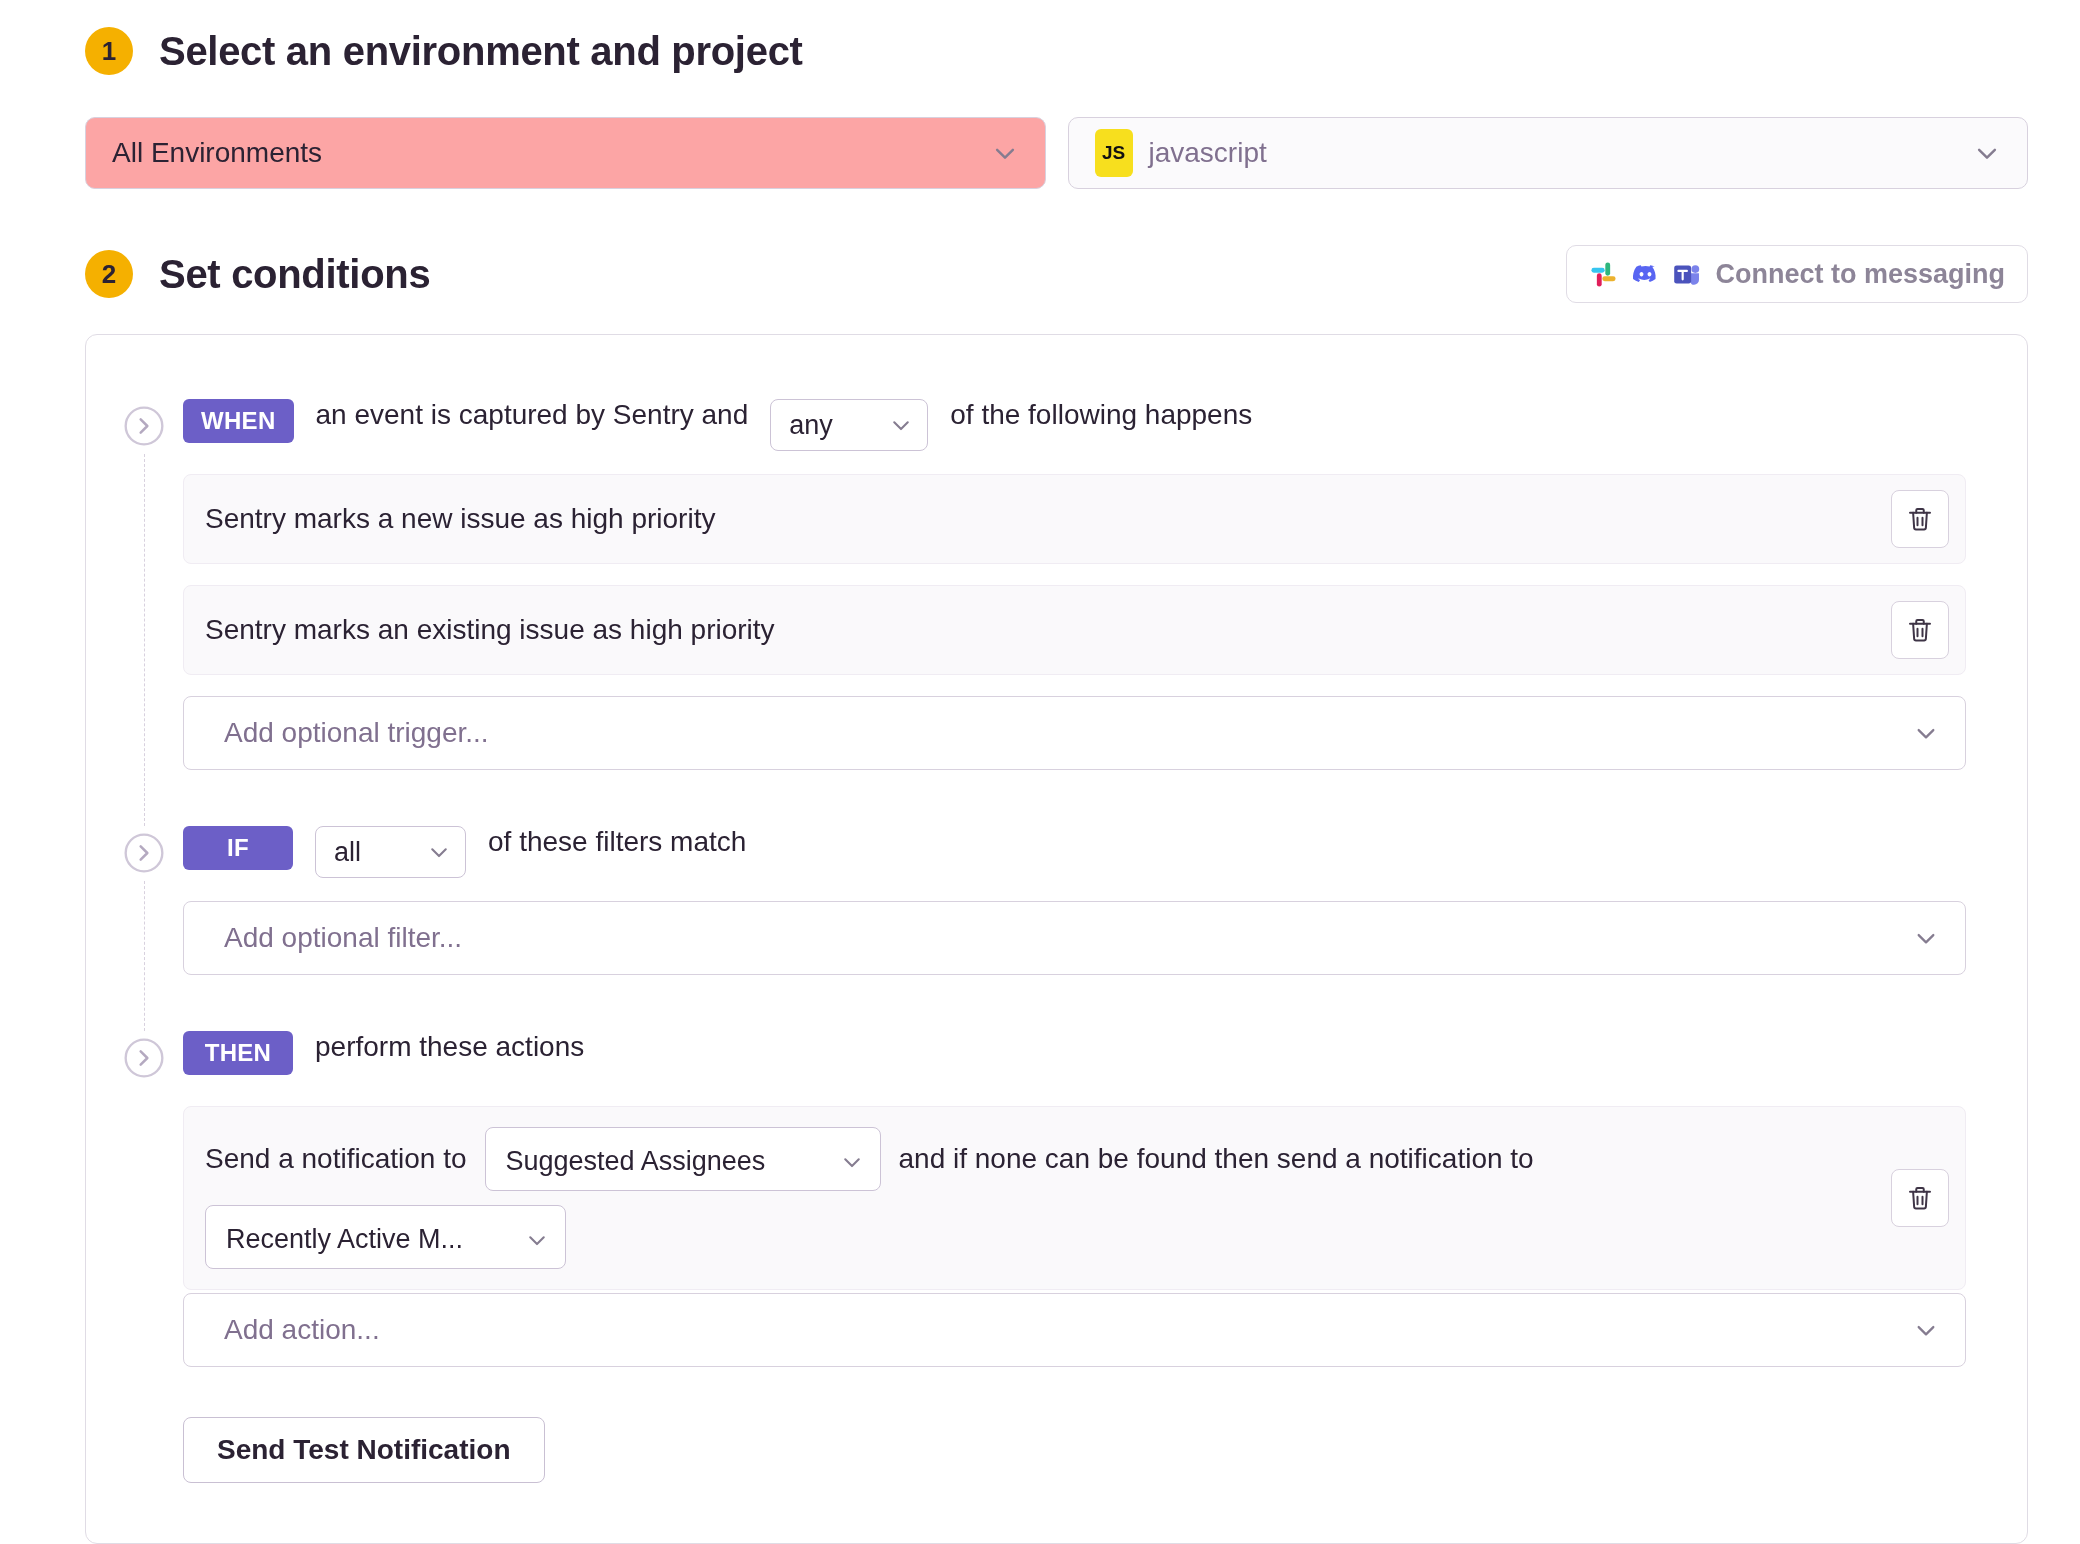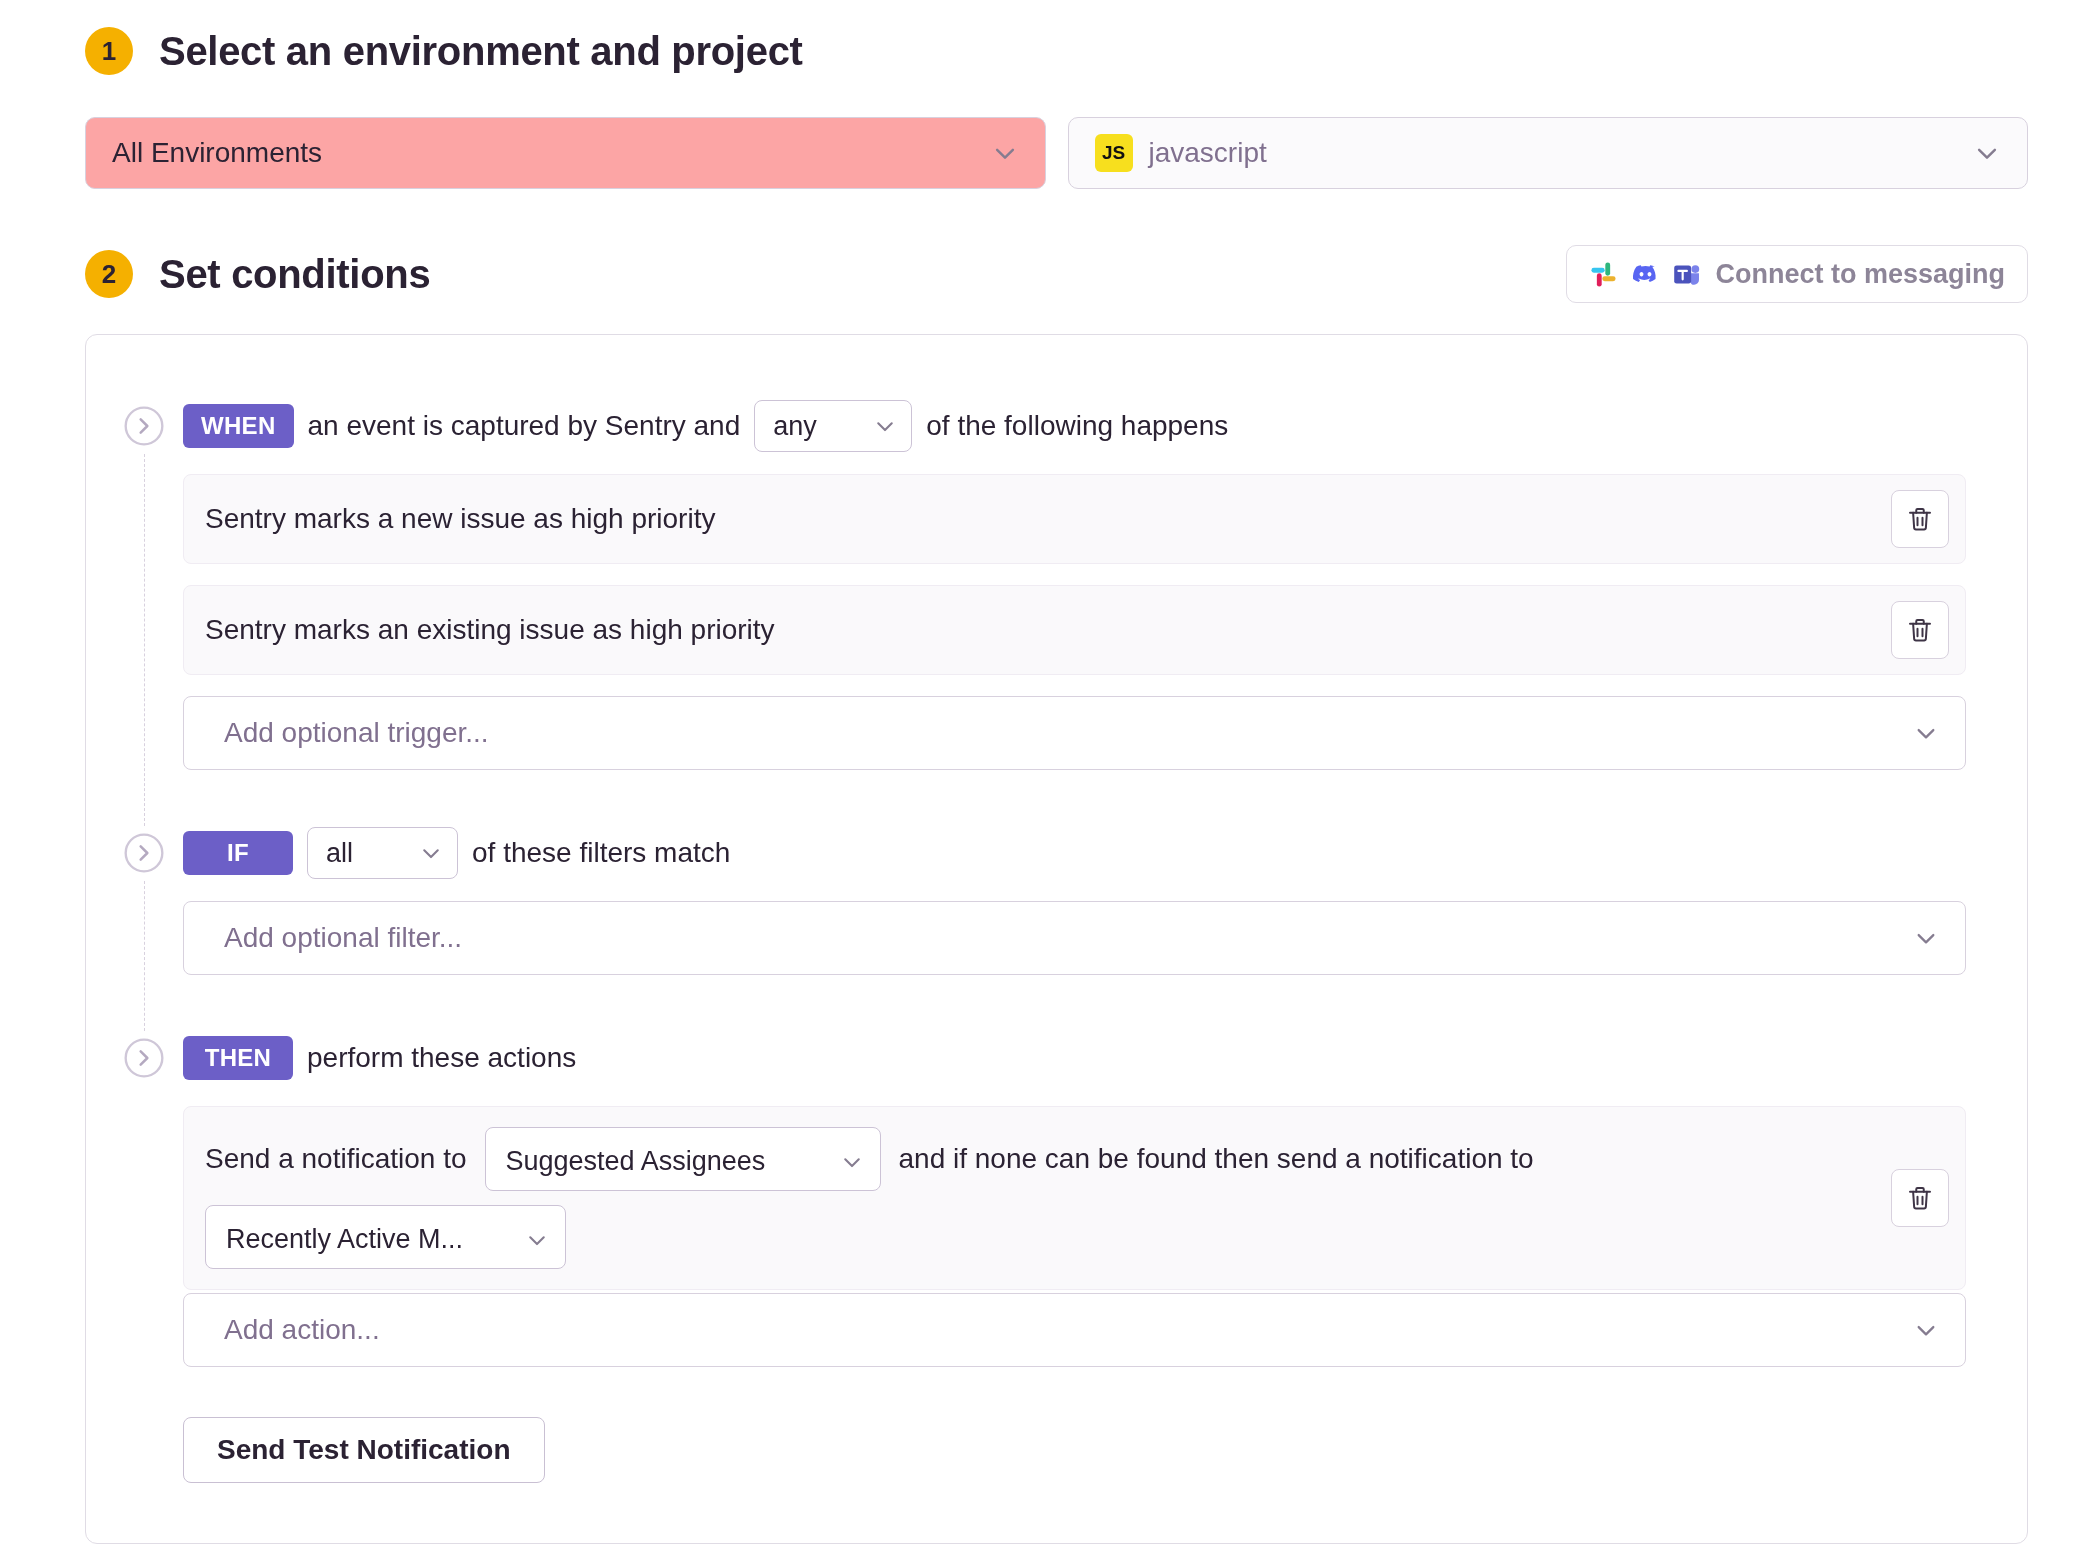--- a/index.html
+++ b/index.html
@@ -25,21 +25,21 @@
   .selects-row { display: flex; gap: 22px; margin-top: 42px; }
   .big-select {
     flex: 1; height: 72px; border: 1px solid #D8D1DE; border-radius: 10px;
     display: flex; align-items: center; padding: 0 26px; gap: 16px;
     background: #fca5a5; cursor: pointer;
   }
   .big-select.disabled { background: #FBFAFC; }
   .big-select-value { font-size: 28px; flex: 1; }
   .muted { color: var(--text-muted, #80708F); }
   .js-badge {
-    width: 38px; height: 38px; border-radius: 6px;
+    width: 38px; height: 48px; border-radius: 6px;
     background: var(--js-yellow, #F7DF1E); color: #111;
     font-weight: 700; font-size: 19px;
     display: flex; align-items: center; justify-content: center; flex-shrink: 0;
   }
   .chev { color: #857C90; display: flex; align-items: center; flex-shrink: 0; }
 
   
   .connect-btn {
     margin-left: auto; height: 58px; border: 1px solid #E0DCE5; background: #fff;
     border-radius: 10px; display: flex; align-items: center; gap: 13px;
@@ -53,21 +53,21 @@
     margin-top: 31px; border: 1px solid #E0DCE5; border-radius: 12px;
     padding: 64px 61px 60px 0;
   }
   .rule-step { display: flex; }
   .gutter { width: 97px; flex-shrink: 0; display: flex; flex-direction: column; align-items: flex-start; }
   .gutter-circle { margin-left: 38px; margin-top: 7px; display: flex; cursor: pointer; }
   .gutter-line { flex: 1; width: 0; border-left: 1px dashed #D8D1DE; margin-left: 58px; margin-top: 8px; }
   .rule-body { flex: 1; min-width: 0; }
   .pad-gap { padding-bottom: 56px; }
 
-  .rule-heading { display: flex; align-items: center; gap: 14px; height: 54px; margin-bottom: 21px; }
+  .rule-heading { display: flex; gap: 22px; height: 54px; margin-bottom: 21px; }
   .badge {
     min-width: 110px; height: 44px; padding: 0 18px;
     background: var(--accent-purple, #6C5FC7); color: #fff;
     font-size: 24px; font-weight: 700; border-radius: 6px; letter-spacing: 0.3px;
     display: flex; align-items: center; justify-content: center; flex-shrink: 0;
   }
   .rule-text { font-size: 28px; white-space: nowrap; }
 
   .mini-select {
     height: 52px; min-width: 158px; border: 1px solid #CCC3D6; border-radius: 8px;

